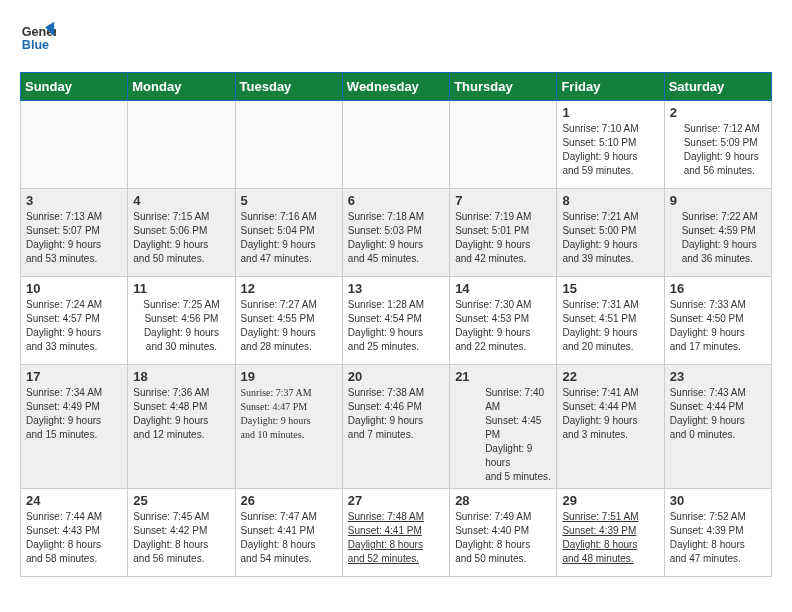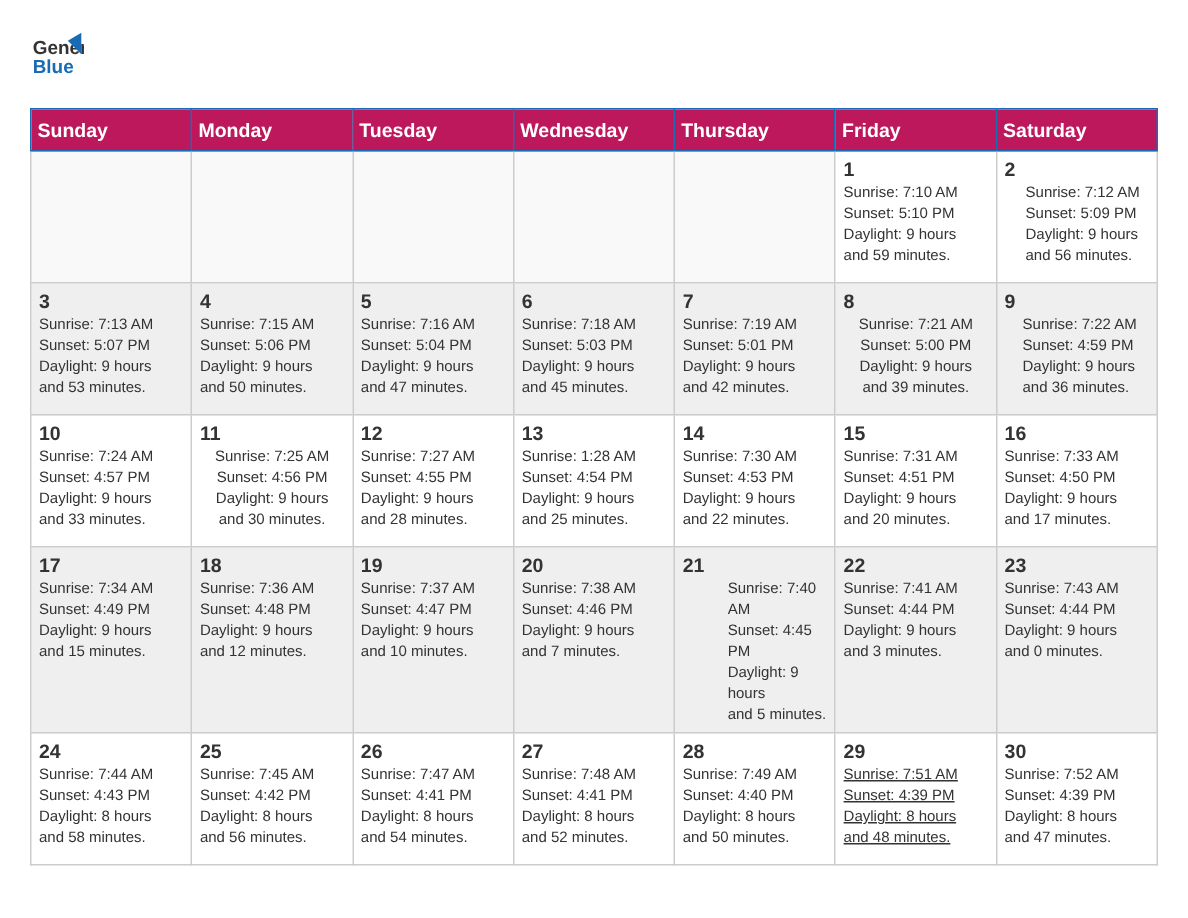--- a/index.html
+++ b/index.html
@@ -36,21 +36,21 @@
     .location-title {
       font-size: 16px;
       color: #555;
     }
     .calendar {
       width: 100%;
       border-collapse: collapse;
       table-layout: fixed;
     }
     .calendar th {
-      background: #be185d;
+      background: #15803d;
       color: #fff;
       padding: 6px 4px;
       font-size: 13px;
       font-weight: bold;
       text-align: left;
       border: 1px solid #1a6bb5;
     }
     .calendar td {
       border: 1px solid #ccc;
       vertical-align: top;
@@ -161,21 +161,21 @@
         </td>
         <td>
           <span class="day-number">7</span>
           <div class="cell-text" style="white-space: pre-line;">Sunrise: 7:19 AM
 Sunset: 5:01 PM
 Daylight: 9 hours
 and 42 minutes.</div>
         </td>
         <td>
           <span class="day-number">8</span>
-          <div class="cell-text" style="white-space: pre-line; text-align: center;">Sunrise: 7:21 AM
+          <div class="cell-text" style="white-space: pre-line;">Sunrise: 7:21 AM
 Sunset: 5:00 PM
 Daylight: 9 hours
 and 39 minutes.</div>
         </td>
         <td>
           <span class="day-number">9</span>
           <div class="cell-text" style="white-space: pre-line; margin-left: 12px;">Sunrise: 7:22 AM
 Sunset: 4:59 PM
 Daylight: 9 hours
 and 36 minutes.</div>
@@ -242,21 +242,21 @@
         </td>
         <td>
           <span class="day-number">18</span>
           <div class="cell-text" style="white-space: pre-line;">Sunrise: 7:36 AM
 Sunset: 4:48 PM
 Daylight: 9 hours
 and 12 minutes.</div>
         </td>
         <td>
           <span class="day-number">19</span>
-          <div class="cell-text" style="white-space: pre-line;">Sunrise: 7:37 AM
+          <div class="cell-text" style="white-space: pre-line; font-family: Liberation Serif, serif;">Sunrise: 7:37 AM
 Sunset: 4:47 PM
 Daylight: 9 hours
 and 10 minutes.</div>
         </td>
         <td>
           <span class="day-number">20</span>
           <div class="cell-text" style="white-space: pre-line;">Sunrise: 7:38 AM
 Sunset: 4:46 PM
 Daylight: 9 hours
 and 7 minutes.</div>
@@ -300,21 +300,21 @@
         </td>
         <td>
           <span class="day-number">26</span>
           <div class="cell-text" style="white-space: pre-line;">Sunrise: 7:47 AM
 Sunset: 4:41 PM
 Daylight: 8 hours
 and 54 minutes.</div>
         </td>
         <td>
           <span class="day-number">27</span>
-          <div class="cell-text" style="white-space: pre-line;">Sunrise: 7:48 AM
+          <div class="cell-text" style="white-space: pre-line; text-decoration: underline;">Sunrise: 7:48 AM
 Sunset: 4:41 PM
 Daylight: 8 hours
 and 52 minutes.</div>
         </td>
         <td>
           <span class="day-number">28</span>
           <div class="cell-text" style="white-space: pre-line;">Sunrise: 7:49 AM
 Sunset: 4:40 PM
 Daylight: 8 hours
 and 50 minutes.</div>

